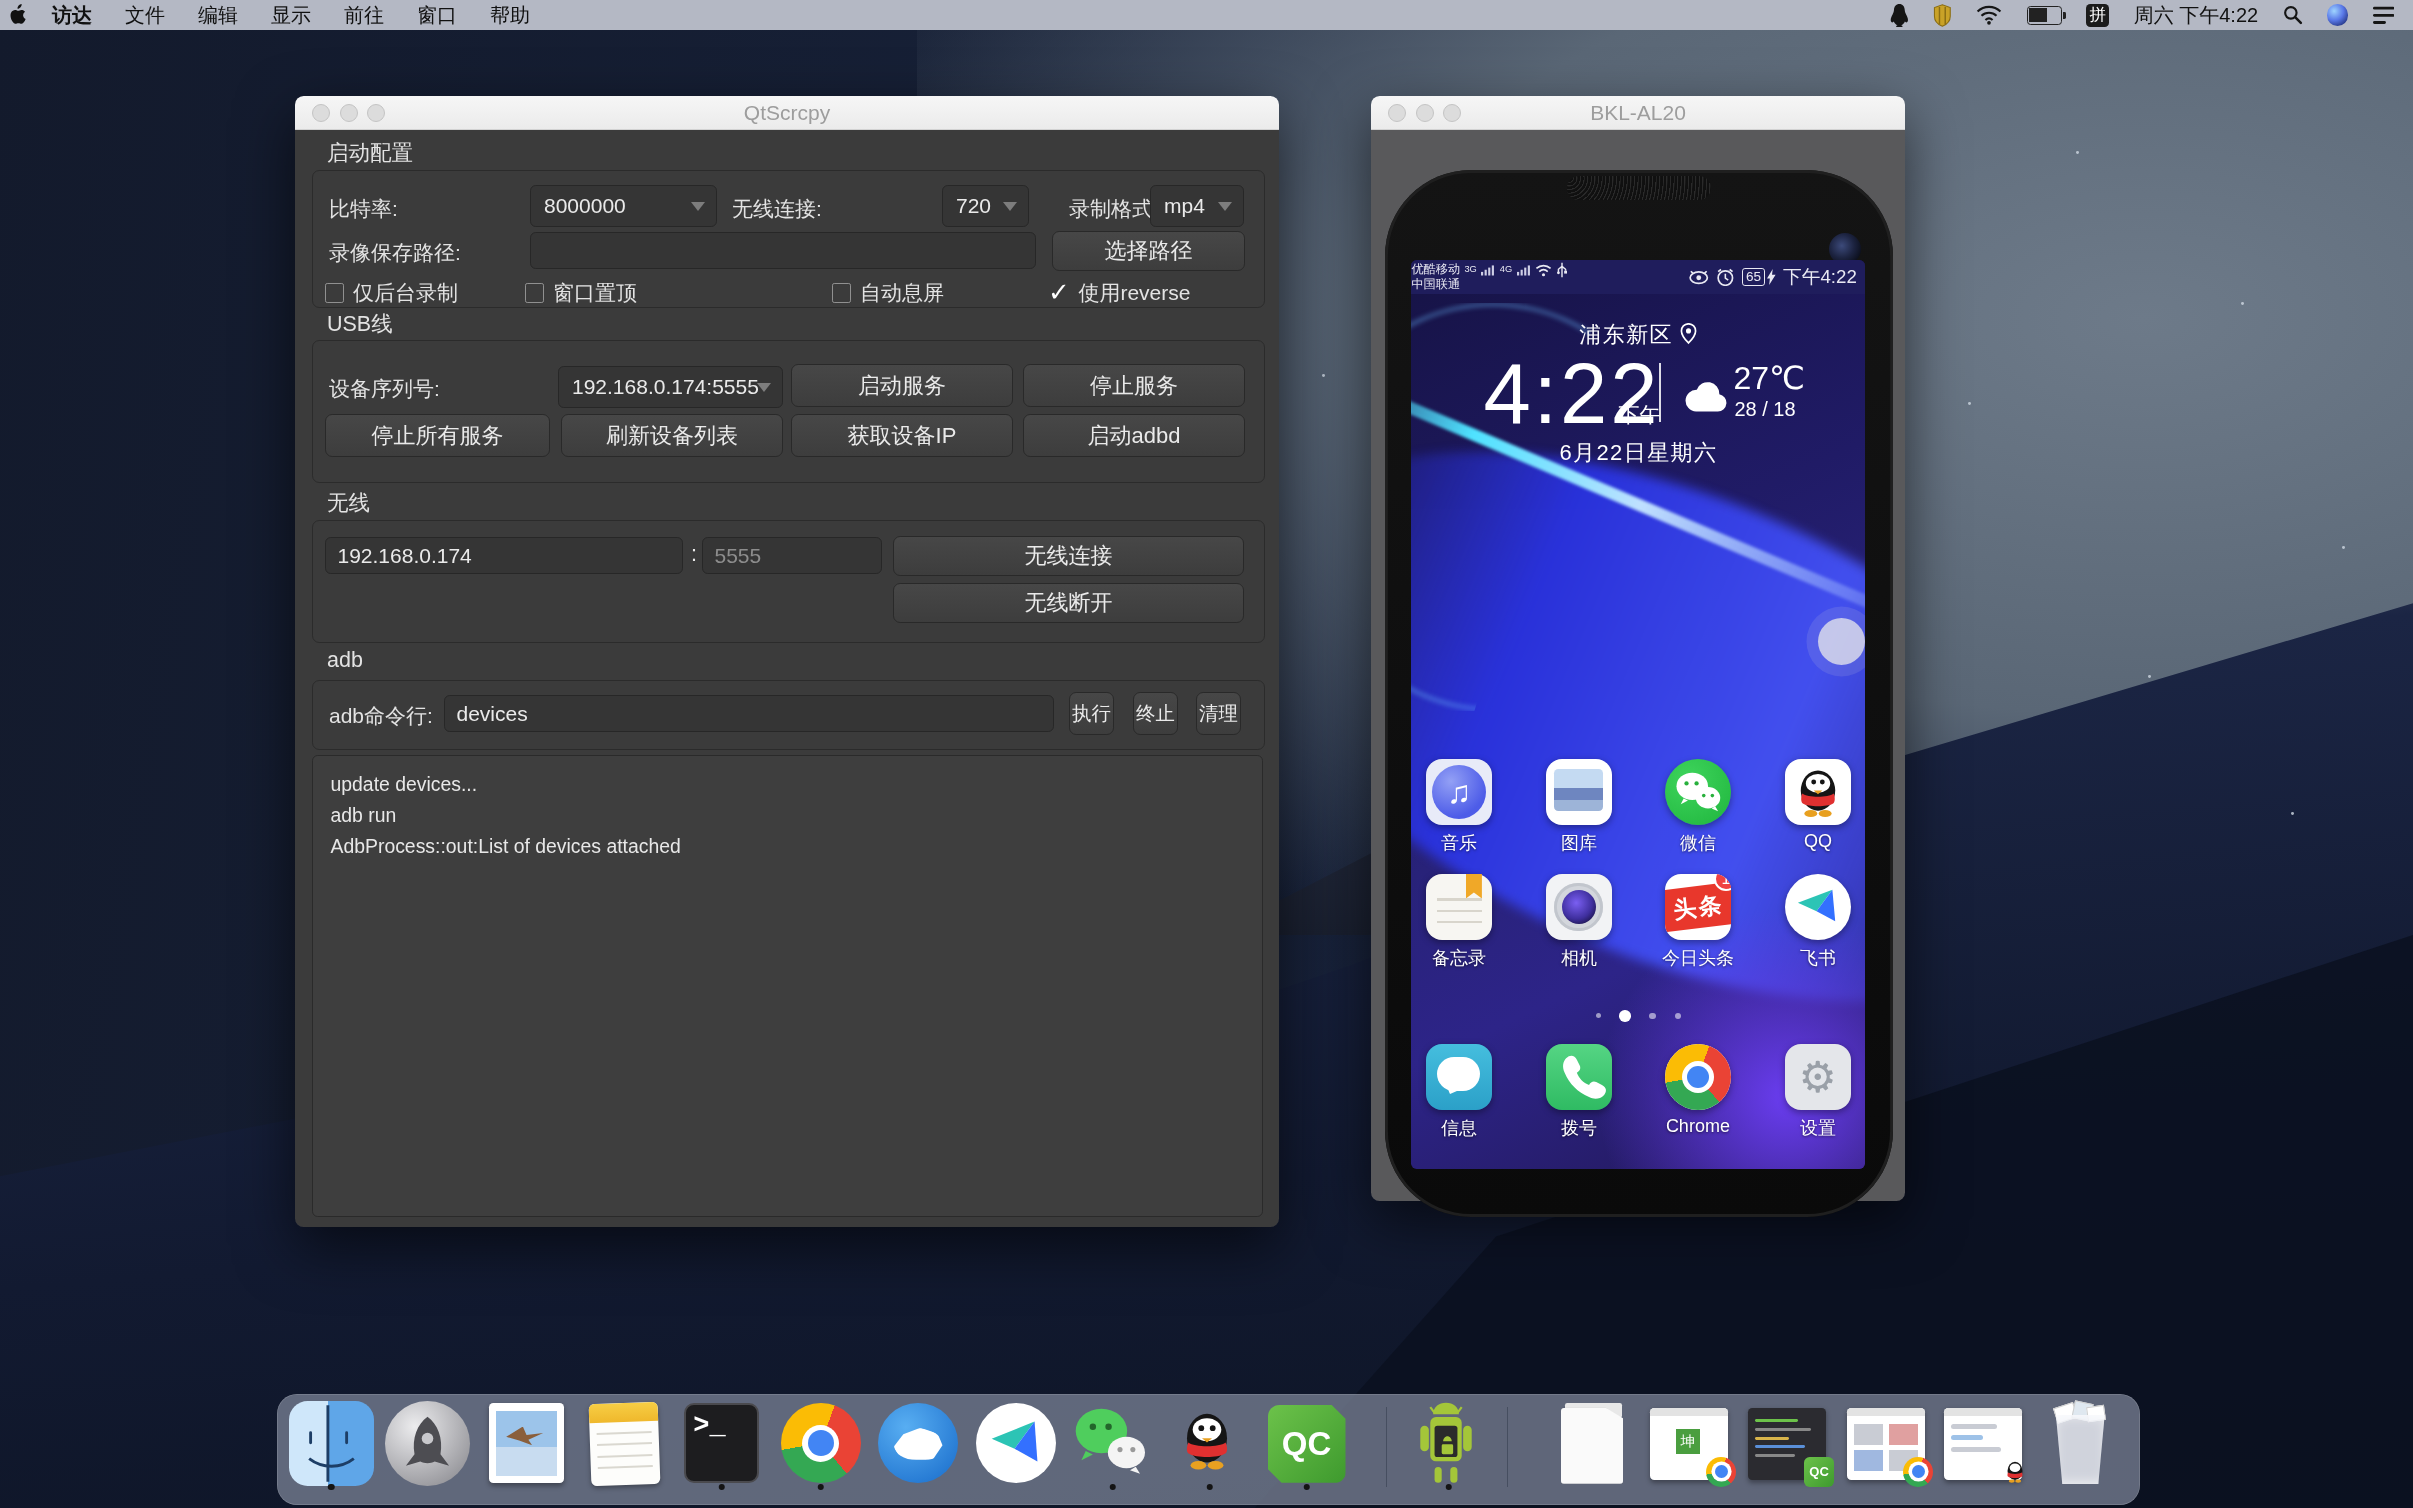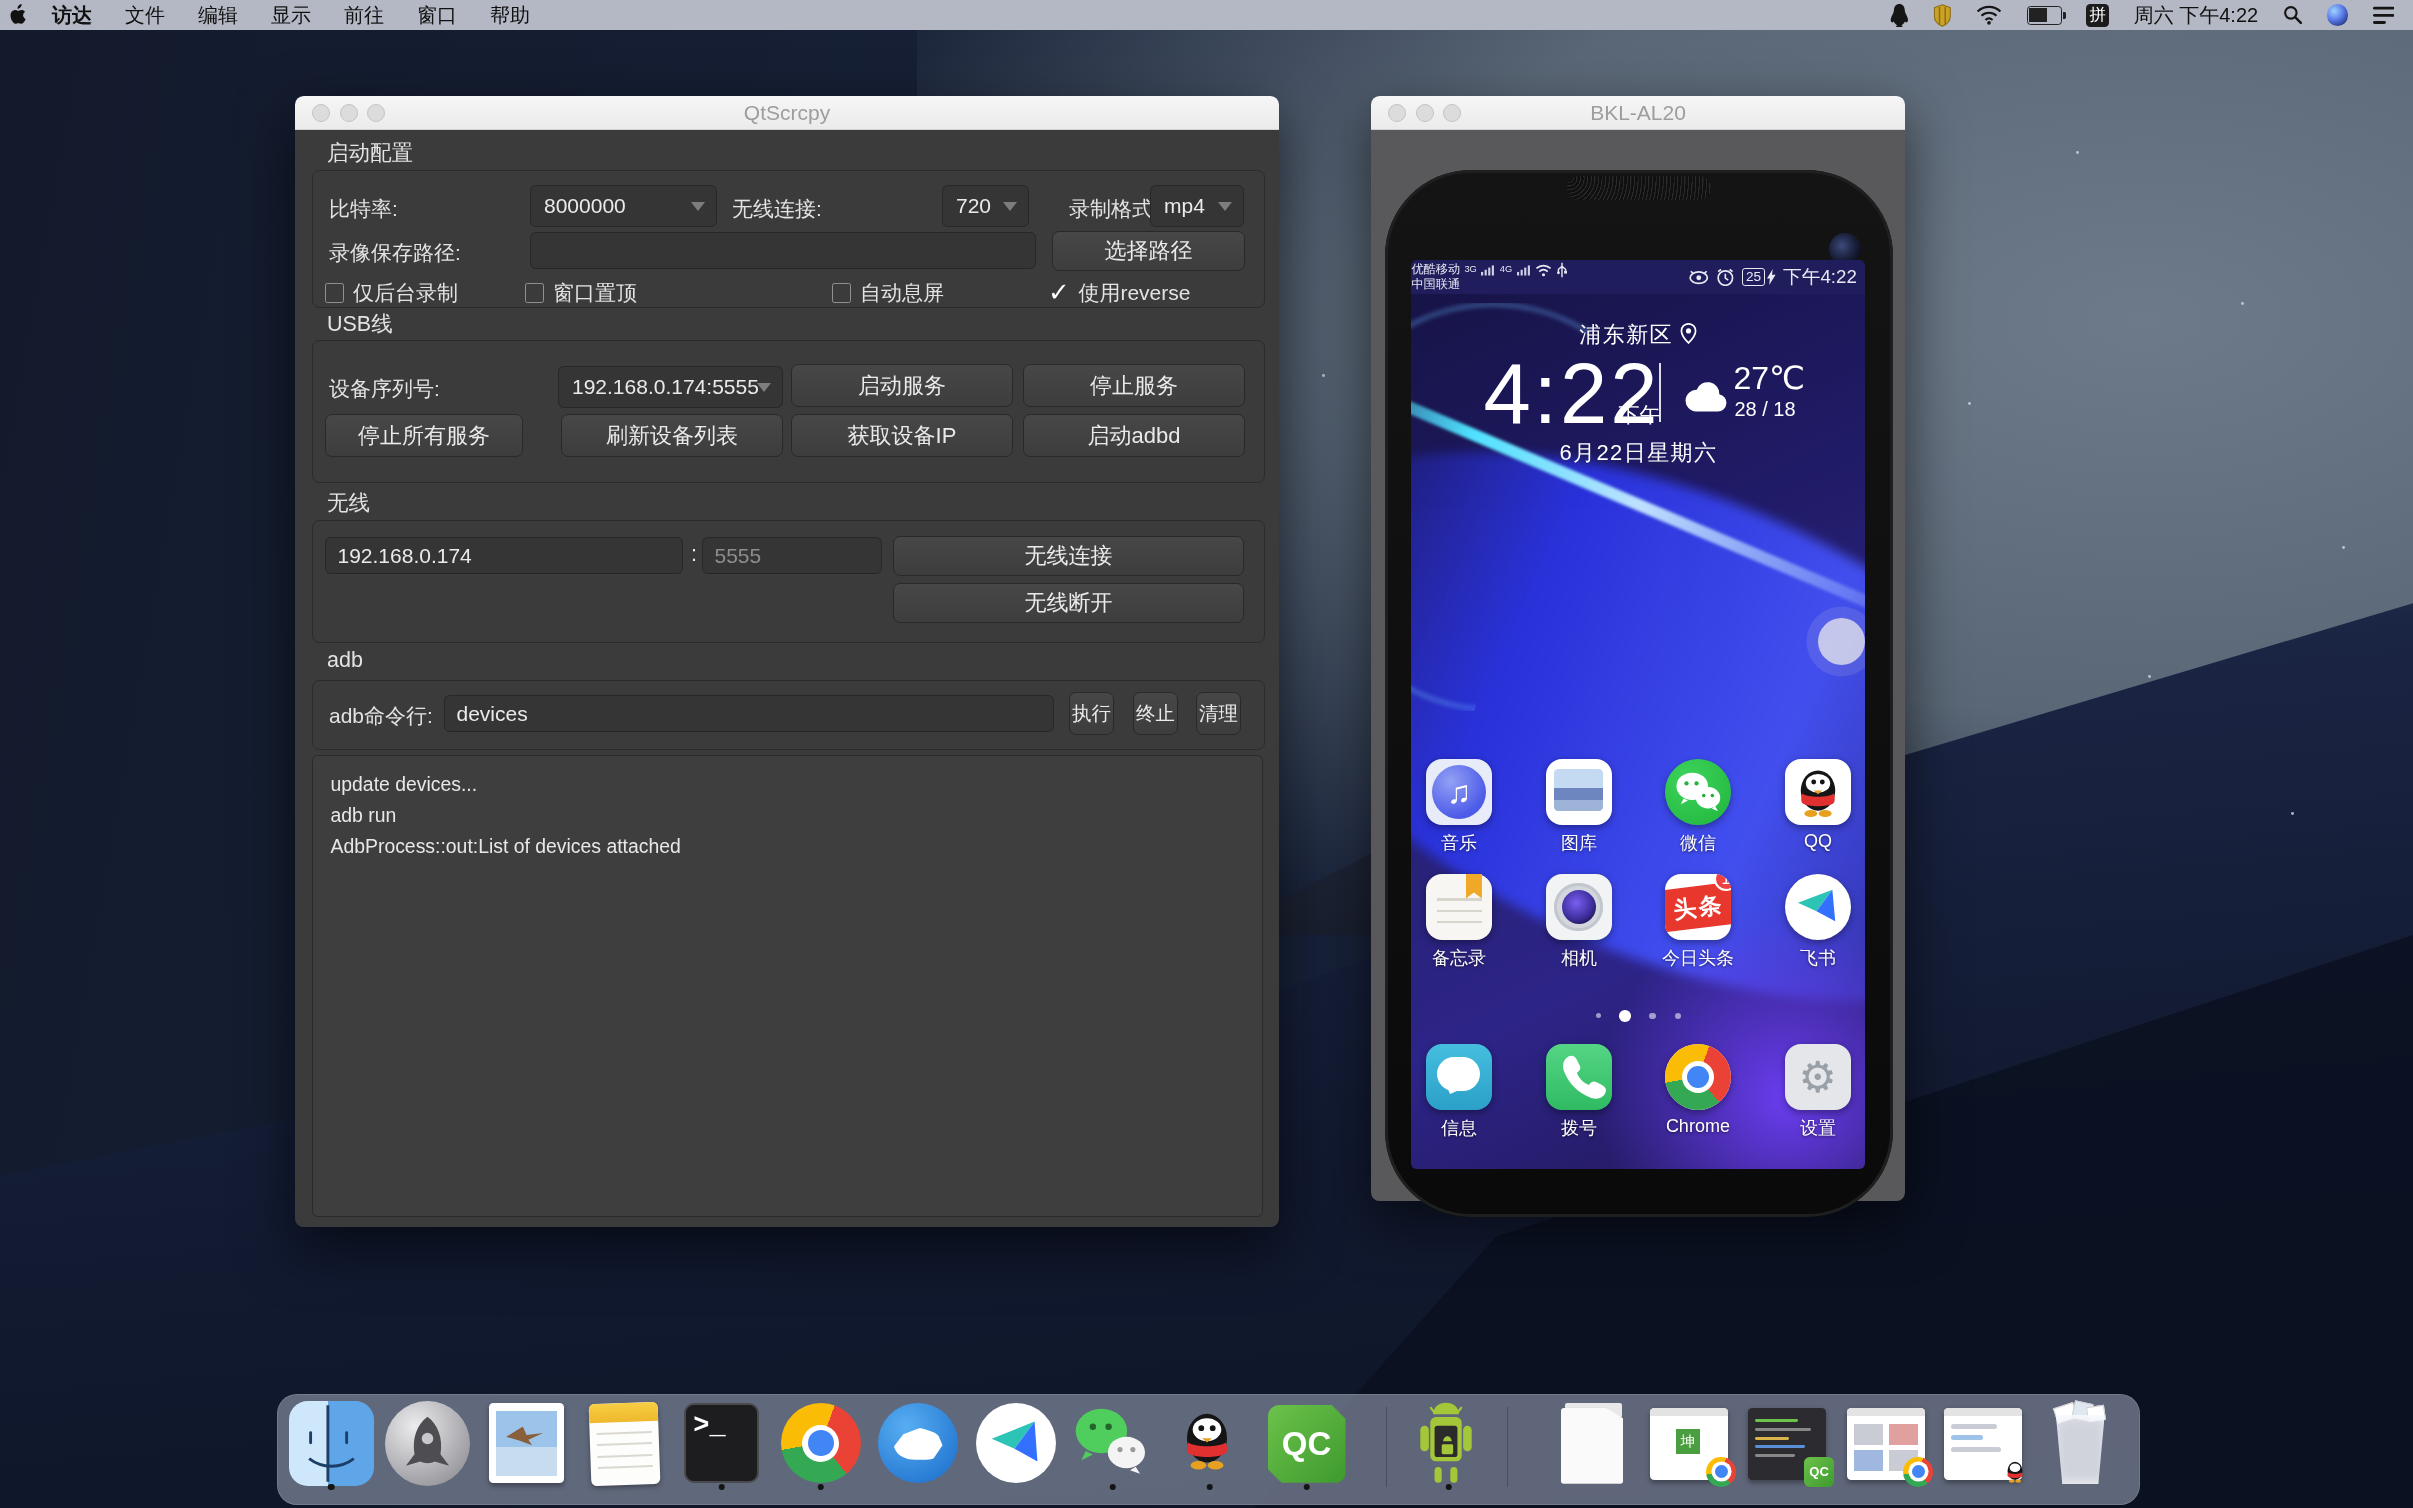--- a/index.html
+++ b/index.html
@@ -326,21 +326,21 @@
 
     <span class="seclabel" style="left:32px;top:179px">USB线</span>
     <div class="grp" style="left:16.5px;top:210px;width:951px;height:141px"></div>
     <span class="flabel" style="left:34px;top:245px">设备序列号:</span>
     <div class="combo" style="left:263px;top:236px;width:225px;height:42px">
       <span>192.168.0.174:5555</span>
         <span class="arr"></span>
     </div>
     <div class="btn" style="left:496px;top:234px;width:222px;height:43px">启动服务</div>
     <div class="btn" style="left:728px;top:234px;width:222px;height:43px">停止服务</div>
-    <div class="btn" style="left:30px;top:284px;width:198px;height:43px">停止所有服务</div>
+    <div class="btn" style="left:30px;top:284px;width:225px;height:43px">停止所有服务</div>
     <div class="btn" style="left:266px;top:284px;width:222px;height:43px">刷新设备列表</div>
     <div class="btn" style="left:496px;top:284px;width:222px;height:43px">获取设备IP</div>
     <div class="btn" style="left:728px;top:284px;width:222px;height:43px">启动adbd</div>
 
     <span class="seclabel" style="left:32px;top:358px">无线</span>
     <div class="grp" style="left:16.5px;top:390px;width:951px;height:121px"></div>
     <input class="tin" style="left: 30px; top: 407px; width: 358px; height: 37px;" value="192.168.0.174">
     <span class="colon" style="left:396px;top:412px">:</span>
     <input class="tin" style="left: 407px; top: 407px; width: 180px; height: 37px;" placeholder="5555">
     <div class="btn" style="left:598px;top:406px;width:351px;height:40px">无线连接</div>
@@ -424,21 +424,21 @@
                 <ellipse cx="15" cy="12" rx="12" ry="8" fill="none" stroke="#e8e8f2" stroke-width="2.4"></ellipse>
                 <circle cx="15" cy="12" r="3.4" fill="#e8e8f2"></circle>
                 <path d="M4 3l3 3M26 3l-3 3" stroke="#e8e8f2" stroke-width="2.4"></path>
               </svg>
             <svg width="18.7" height="18.7" viewBox="0 0 26 26">
                 <circle cx="13" cy="14" r="10" fill="none" stroke="#e8e8f2" stroke-width="2.4"></circle>
                 <path d="M13 8v6l4 3" fill="none" stroke="#e8e8f2" stroke-width="2.2"></path>
                 <path d="M3 5l4-3M23 5l-4-3" stroke="#e8e8f2" stroke-width="2.4"></path>
               </svg>
             <span class="sbatt">
-              <span class="case">25</span>
+              <span class="case">65</span>
               <svg width="8.6" height="16" viewBox="0 0 12 22">
                   <path d="M8 0L0 13h4l-1 9 9-14H7z" fill="#e8e8f2"></path>
                 </svg>
             </span>
             <span>下午4:22</span>
           </div>
         </div>
 
         <div class="loc">
           <span>浦东新区</span>

